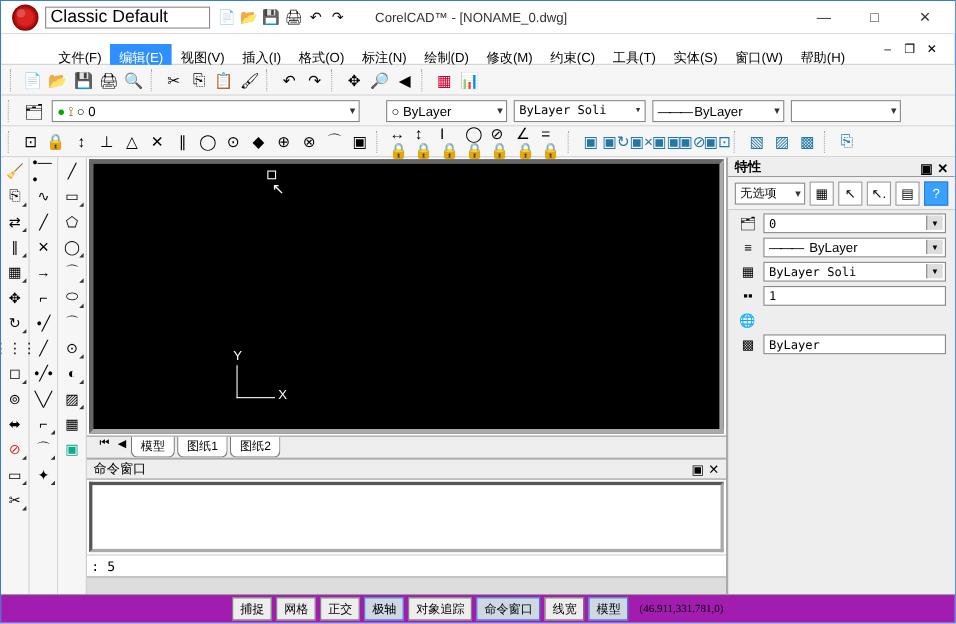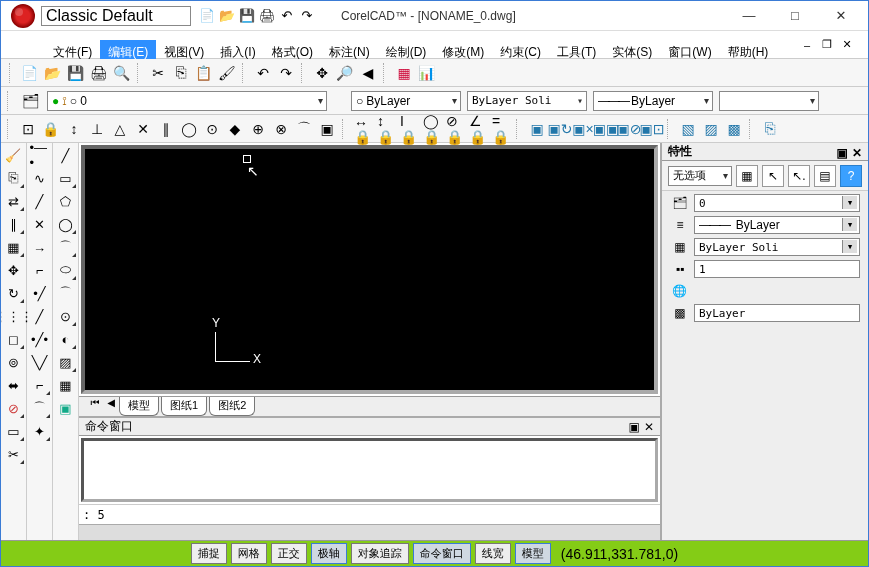--- a/index.html
+++ b/index.html
@@ -55,24 +55,24 @@
   .panel-tools { height:30px; display:flex; align-items:center; gap:4px; padding:3px 6px; border-bottom:1px solid #ccc; background:#f2f2f2;}
   .ptool { width:22px; height:22px; border:1px solid #999; background:#fff; display:flex; align-items:center; justify-content:center; cursor:pointer; font-size:12px;}
   .ptool.help { background:#3aa0ff; color:#fff; border-color:#2a7fcc;}
   .sel-drop { flex:1; max-width:72px;}
   .prop-section { font-weight:bold; padding:4px 10px; font-size:12px; color:#0050a0; background:#f2f2f2;}
   .prop-grid { display:flex; flex-direction:column; gap:2px; padding:2px 8px;}
   .prop-row { display:flex; align-items:center; height:20px; gap:4px;}
   .prop-icon { width:20px; height:16px; display:flex; align-items:center; justify-content:center; font-size:12px;}
   .prop-val { flex:1; border:1px solid #888; background:#fff; height:18px; font-size:11px; padding:0 4px; display:flex; align-items:center; position:relative; font-family:"SimSun",monospace;}
   .prop-val.dd::after { content:"▾"; position:absolute; right:2px; top:1px; width:14px; text-align:center; background:#ddd; border-left:1px solid #888;}
-  .statusbar { height:26px; border-top:1px solid #999; display:flex; align-items:center; justify-content:center; gap:4px; background:#84cc16; padding:0 8px;}
+  .statusbar { height:26px; border-top:1px solid #999; display:flex; align-items:center; justify-content:center; gap:4px; background:#a21caf; padding:0 8px;}
   .sbtn { border:1px solid #777; padding:2px 6px; font-size:11px; background:#eee; cursor:pointer;}
   .sbtn.active { background:#cfd8e2; border-color:#3a7bd5;}
-  .coords { margin-left:6px; font-size:14px; font-family:Liberation Sans, sans-serif;}
+  .coords { margin-left:6px; font-size:10px; font-family:Liberation Serif, serif;}
   .scroll-h { height:16px; background:#ddd; border-top:1px solid #aaa;}
 </style>
 </head>
 <body>
 
 <div class="window">
 
   <div class="titlebar">
     <div class="app-logo"></div>
     <input class="workspace-sel" readonly="" value="Classic Default" style="">

